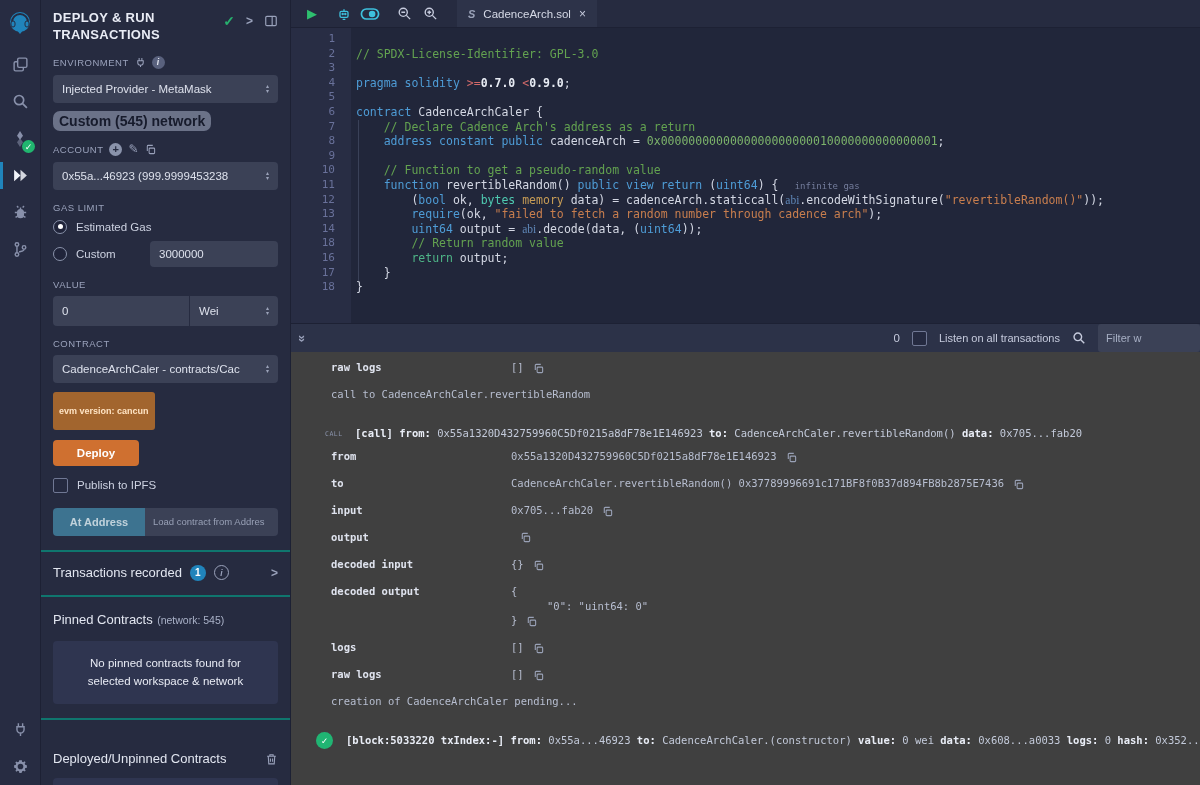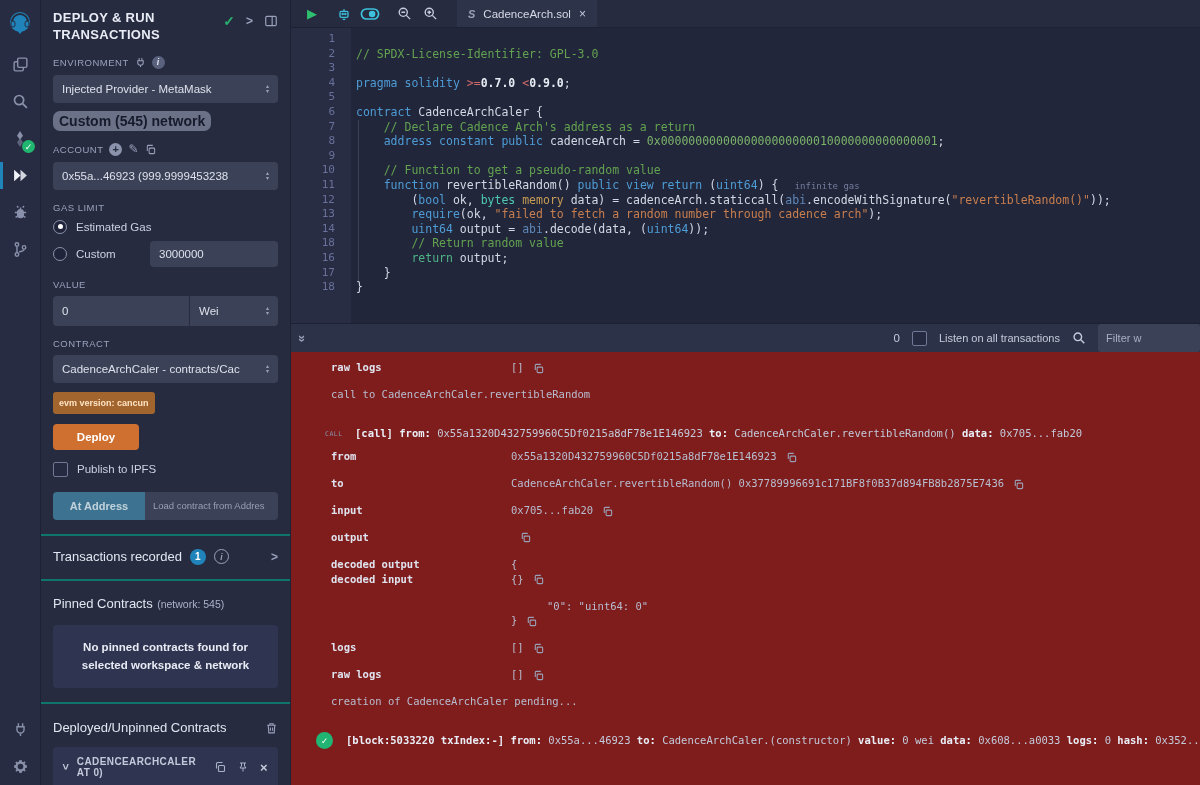--- a/index.html
+++ b/index.html
@@ -38,40 +38,40 @@
     align-items:center;justify-content:center;font-weight:bold;line-height:1;}
   .radio-row{display:flex;align-items:center;gap:9px;font-size:11.5px;color:#ccd1e0;margin:7px 0;}
   .radio{width:14px;height:14px;border-radius:50%;border:1px solid #8a93ab;box-sizing:border-box;position:relative;background:#20243a;flex:0 0 auto;}
   .radio.sel::after{content:"";position:absolute;left:3.5px;top:3.5px;width:5px;height:5px;border-radius:50%;background:#fff;}
   .gas-input{margin-left:auto;width:128px;height:26px;background:#3b4156;border-radius:4px;display:flex;align-items:center;
     padding:0 9px;font-size:11.5px;color:#dde1ec;box-sizing:border-box;}
   .value-row{display:flex;gap:1px;}
   .value-input{flex:1;height:30px;background:#3b4156;border-radius:4px 0 0 4px;display:flex;align-items:center;padding:0 9px;font-size:11.5px;color:#dde1ec;}
   .wei-box{width:88px;height:30px;background:#3b4156;border-radius:0 4px 4px 0;display:flex;align-items:center;justify-content:space-between;
     padding:0 9px;box-sizing:border-box;font-size:11.5px;color:#dde1ec;cursor:pointer;}
-  .evm-badge{display:inline-block;background:#a2652e;color:#ffe4c4;font-size:9px;font-weight:bold;padding:6px 6px;border-radius:3px;margin-top:9px;text-align:right;}
+  .evm-badge{display:inline-block;background:#a2652e;color:#ffe4c4;font-size:9px;font-weight:bold;padding:14px 6px;border-radius:3px;margin-top:9px;text-align:right;}
   .deploy-btn{margin-top:10px;width:86px;height:26px;background:#cf7030;border-radius:4px;color:#fff;font-weight:bold;font-size:11.5px;
     display:flex;align-items:center;justify-content:center;cursor:pointer;}
   .cb{width:13px;height:13px;border:1px solid #707894;border-radius:2px;background:#252a40;flex:0 0 auto;}
   .ipfs-row{display:flex;align-items:center;gap:9px;font-size:11.5px;color:#ccd1e0;margin-top:12px;}
   .ataddr-row{display:flex;margin-top:15px;}
   .ataddr-btn{width:92px;height:28px;background:#3d7390;border-radius:4px 0 0 4px;color:rgba(255,255,255,.68);font-weight:bold;
     font-size:11px;display:flex;align-items:center;justify-content:center;cursor:pointer;}
   .ataddr-input{flex:1;height:28px;background:#3b4156;border-radius:0 4px 4px 0;display:flex;align-items:center;padding:0 8px;
     font-size:9.5px;color:#98a0b6;}
   .sect{border-top:2px solid #0f766e;margin:14px -12px 0;padding:13px 12px 0;}
   .tx-row{display:flex;align-items:center;gap:8px;}
   .tx-title{font-size:13px;color:#e2e6f0;}
   .count-badge{width:16px;height:16px;border-radius:50%;background:#2084bb;color:#fff;font-size:10px;font-weight:bold;
     display:flex;align-items:center;justify-content:center;}
   .pinned-title{font-size:13px;color:#e2e6f0;}
   .pinned-net{font-size:10.5px;color:#aab2c8;margin-top:44px;}
   .empty-box{background:#2f3550;border-radius:4px;margin-top:13px;padding:14px 16px;text-align:center;font-size:11.5px;
-    font-weight:bold;color:#e8ebf4;line-height:1.55;}
-  .dep-row{display:flex;align-items:center;margin-top:3px;}
+    font-weight:normal;color:#e8ebf4;line-height:1.55;}
+  .dep-row{display:flex;align-items:center;margin-top:18px;}
   .dep-title{font-size:13px;color:#e2e6f0;}
   .card{background:#2f3550;border-radius:4px;margin-top:12px;padding:9px 10px 12px;}
   .card-head{display:flex;align-items:center;gap:7px;font-size:10px;font-weight:bold;letter-spacing:.4px;color:#c3c9db;}
   .card-head .right{margin-left:auto;display:flex;gap:11px;align-items:center;color:#aab2c8;}
   .chev-down{display:inline-block;transform:rotate(90deg);color:#c3c9db;font-size:11px;font-weight:bold;}
   .bal-row{display:flex;align-items:center;font-size:10px;color:#aab2c8;margin:11px 0 2px;}
   .bal-row b{color:#bcc3d6;margin-top:21px;}
   .xicon{font-size:13px;color:#c6cbdd;}
 
   
@@ -91,36 +91,36 @@
   .ct{white-space:pre;color:#d4d8e4;padding-left:5px;}
   .guide{position:absolute;left:67px;top:92px;height:161px;width:1px;background:#3a4158;}
   .tok-cm{color:#63a250;}
   .tok-kw{color:#4e9cd6;}
   .tok-ty{color:#4ec9b0;}
   .tok-mem{color:#c79c55;}
   .tok-str{color:#c87e4e;}
   .tok-num{color:#7cb36b;}
   .tok-lit{color:#e8ecf4;font-weight:bold;}
   .tok-op{color:#d16969;}
-  .tok-abi{color:#5f87b8;}
+  .tok-abi{color:#5f87b8;font-family:Liberation Serif, serif;}
   .tok-ret{color:#4eb487;}
   .tok-id{color:#d4d8e4;}
   .tok-gas{color:#747d9c;font-size:9px;}
 
   
   #terminal{flex:0 0 462px;display:flex;flex-direction:column;min-height:0;}
   #term-bar{height:28px;flex:0 0 28px;background:#2c3248;border-top:1px solid #1d2134;display:flex;align-items:center;
     padding:0 0 0 8px;gap:12px;}
   .collapse{color:#9aa2bb;font-size:13px;font-weight:bold;transform:rotate(90deg);display:inline-block;cursor:pointer;}
   .bar-count{font-size:11.5px;color:#c6cbdd;}
   .listen-lbl{font-size:11px;color:#c6cbdd;}
   .filter{width:86px;height:28px;background:#3b4156;border:none;border-radius:3px;color:#c2c9da;font-size:11px;
     padding:0 8px;outline:none;font-family:"Liberation Sans",sans-serif;flex:0 0 auto;}
   .filter::placeholder{color:#a7afc4;}
-  #term-body{flex:1;background:#7f1d1d;font-family:"DejaVu Sans Mono",monospace;font-size:10.5px;color:#b7bed0;
+  #term-body{flex:1;background:#404040;font-family:"DejaVu Sans Mono",monospace;font-size:10.5px;color:#b7bed0;
     padding:9px 0 0 40px;overflow:hidden;position:relative;}
   .trow{display:flex;align-items:flex-start;margin-bottom:15px;}
   .trow.tight{margin-bottom:2.5px;}
   .tlabel{width:180px;flex:0 0 180px;font-weight:bold;color:#dfe3ee;}
   .tvalwrap{display:flex;align-items:center;gap:9px;white-space:pre;}
   .tval.ind{padding-left:36px;}
   .cpy{display:inline-flex;cursor:pointer;position:relative;top:1px;}
   .plainline{margin:4px 0 27px;}
   .callline{display:flex;margin-bottom:11px;white-space:pre;}
   .ctag{width:30px;flex:0 0 30px;margin-left:-6px;font-size:6.5px;color:#8a93ab;padding-top:3px;letter-spacing:.5px;}
@@ -513,31 +513,31 @@
                   <path d="M5 15V5a2 2 0 0 1 2-2h10"></path>
                 </svg></span></span>
           </div>
           <div class="trow">
             <span class="tlabel">output</span>
             <span class="tvalwrap"><span class="tval"></span><span class="cpy"><svg width="11" height="11" viewBox="0 0 24 24" fill="none" stroke="#99a1b6" stroke-width="2.4">
                   <rect x="9" y="9" width="12" height="12" rx="2"></rect>
                   <path d="M5 15V5a2 2 0 0 1 2-2h10"></path>
                 </svg></span></span>
           </div>
+          <div class="trow">
+            <span class="tlabel">decoded input</span>
+            <span class="tvalwrap"><span class="tval">{}</span><span class="cpy"><svg width="11" height="11" viewBox="0 0 24 24" fill="none" stroke="#99a1b6" stroke-width="2.4">
+                  <rect x="9" y="9" width="12" height="12" rx="2"></rect>
+                  <path d="M5 15V5a2 2 0 0 1 2-2h10"></path>
+                </svg></span></span>
+          </div>
           <div class="trow tight">
             <span class="tlabel">decoded output</span>
             <span class="tvalwrap"><span class="tval">{</span></span>
           </div>
-          <div class="trow">
-            <span class="tlabel">decoded input</span>
-            <span class="tvalwrap"><span class="tval">{}</span><span class="cpy"><svg width="11" height="11" viewBox="0 0 24 24" fill="none" stroke="#99a1b6" stroke-width="2.4">
-                  <rect x="9" y="9" width="12" height="12" rx="2"></rect>
-                  <path d="M5 15V5a2 2 0 0 1 2-2h10"></path>
-                </svg></span></span>
-          </div>
           <div class="trow tight">
             <span class="tlabel"></span>
             <span class="tvalwrap"><span class="tval ind">"0": "uint64: 0"</span></span>
           </div>
           <div class="trow">
             <span class="tlabel"></span>
             <span class="tvalwrap"><span class="tval">}</span><span class="cpy"><svg width="11" height="11" viewBox="0 0 24 24" fill="none" stroke="#99a1b6" stroke-width="2.4">
                   <rect x="9" y="9" width="12" height="12" rx="2"></rect>
                   <path d="M5 15V5a2 2 0 0 1 2-2h10"></path>
                 </svg></span></span>

